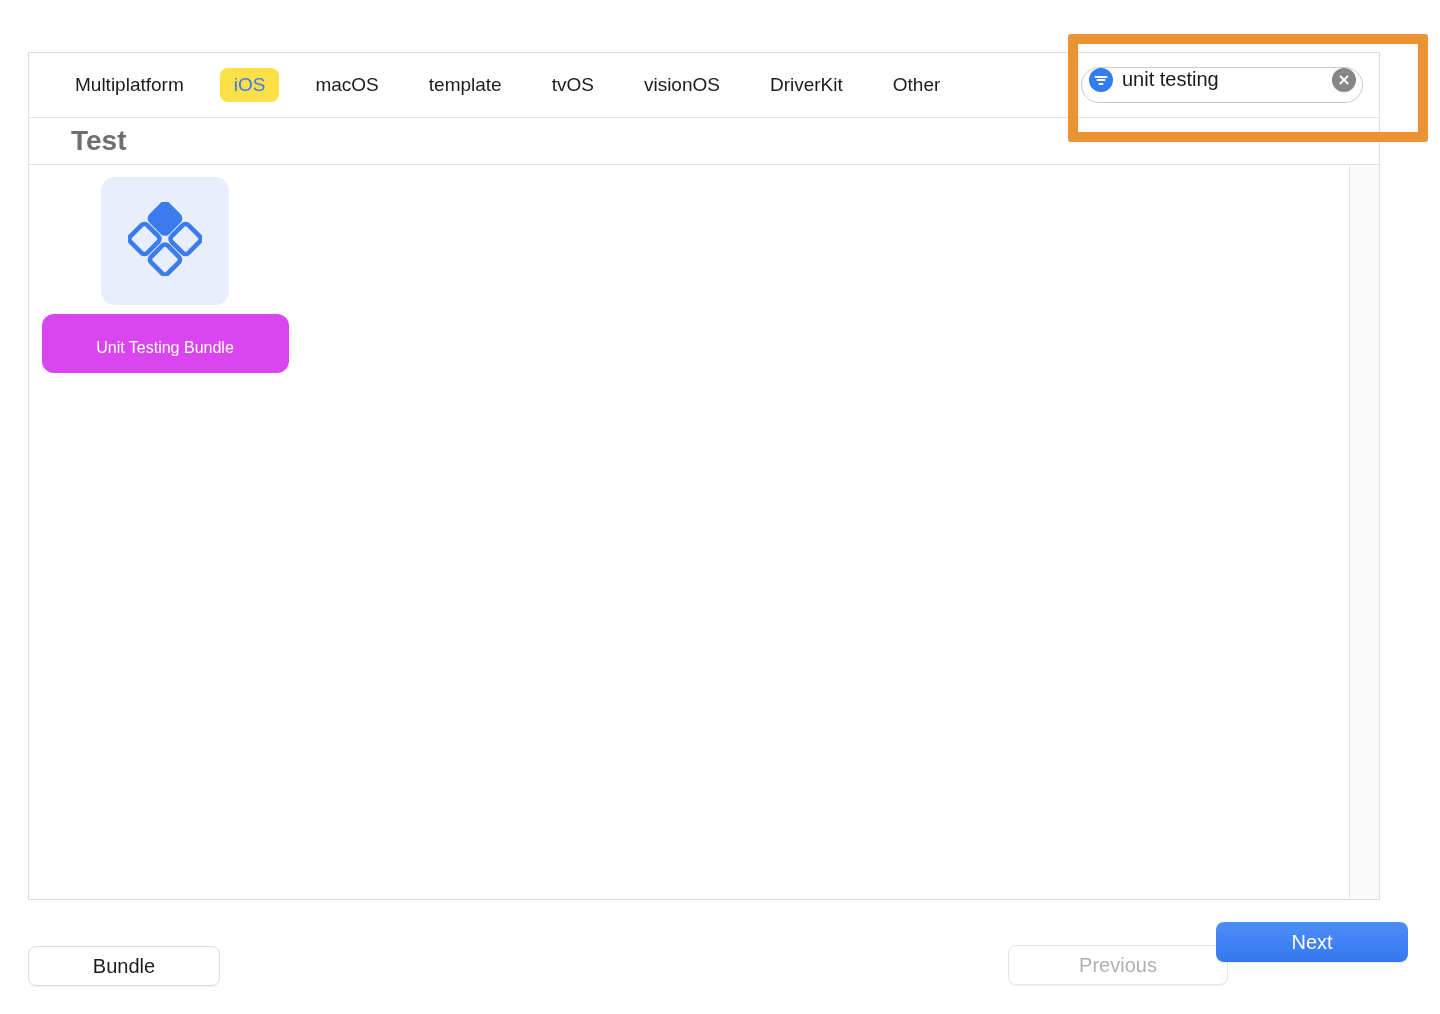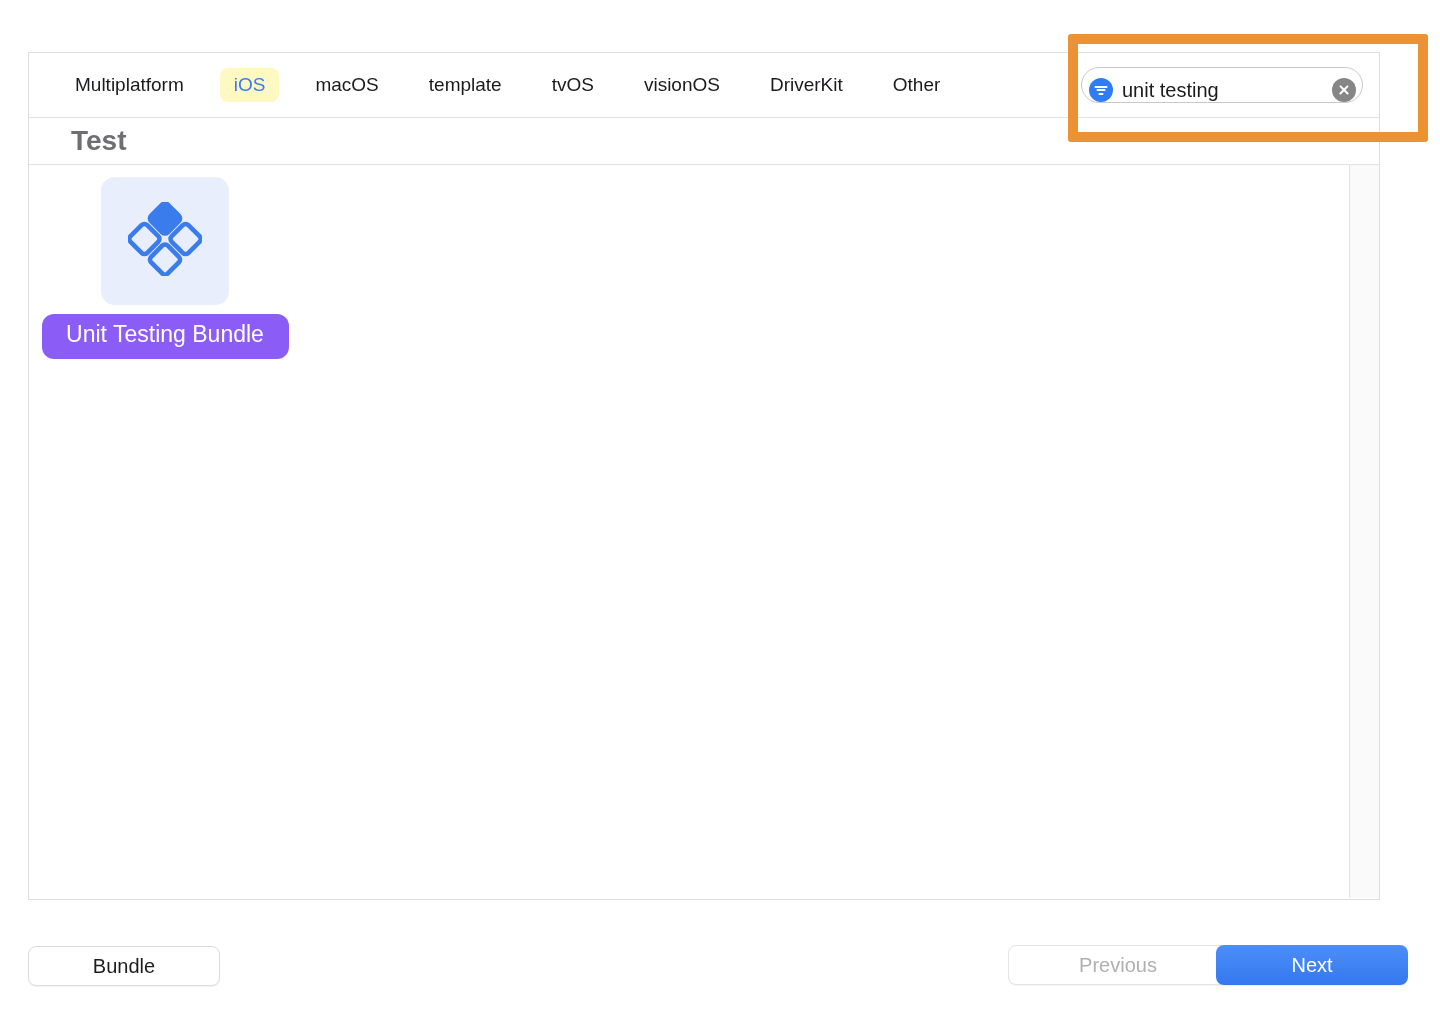--- a/index.html
+++ b/index.html
@@ -54,40 +54,40 @@
   .tab {
     font-size: 19px;
     color: #1c1c1e;
     padding: 6px 14px;
     border-radius: 8px;
     margin-right: 22px;
     white-space: nowrap;
     cursor: default;
   }
   .tab.selected {
-    background: #fef9c3;
+    background: #fde047;
     color: #3b7ced;
   }
 
   
   .search-wrap {
     position: absolute;
     right: 16px;
     top: 50%;
     transform: translateY(-50%);
     width: 282px;
   }
   .search-field {
     display: flex;
-    align-items: center;
+    align-items: flex-start;
     height: 36px;
     border: 1px solid #c9c9c9;
     border-radius: 18px;
     background: #ffffff;
-    padding: 10px 6px 0 7px;
+    padding: 0 6px 0 7px;
   }
   .filter-icon {
     width: 24px; height: 24px;
     border-radius: 50%;
     background: #2f7cf6;
     flex: 0 0 auto;
     position: relative;
   }
   .filter-icon i {
     position: absolute;
@@ -165,27 +165,27 @@
     width: 128px;
     height: 128px;
     border-radius: 14px;
     background: #e8eefb;
     display: flex;
     align-items: center;
     justify-content: center;
   }
   .template-label {
     margin-top: 9px;
-    background: #8b5cf6;
+    background: #d946ef;
     color: #ffffff;
     border-radius: 12px;
-    font-size: 23px;
+    font-size: 16px;
     line-height: 28px;
     text-align: center;
-    padding: 6px 16px 11px;
+    padding: 20px 16px 11px;
     width: 247px;
     max-width: 247px;
   }
 
   
   .scroll-track {
     position: absolute;
     top: 0;
     right: 0;
     width: 30px;
@@ -231,21 +231,21 @@
     left: 1008px;
     top: 945px;
     width: 220px;
     background: #ffffff;
     border: 1px solid #e4e4e4;
     color: #b0b0b0;
     box-shadow: 0 1px 1px rgba(0,0,0,0.04);
   }
   .btn-next {
     left: 1216px;
-    top: 945px;
+    top: 922px;
     width: 192px;
     background: linear-gradient(180deg,#4c8ef7 0%,#3578ef 100%);
     border: none;
     color: #ffffff;
     box-shadow: 0 1px 1px rgba(0,0,0,0.08);
   }
 </style>
 </head>
 <body>
 

